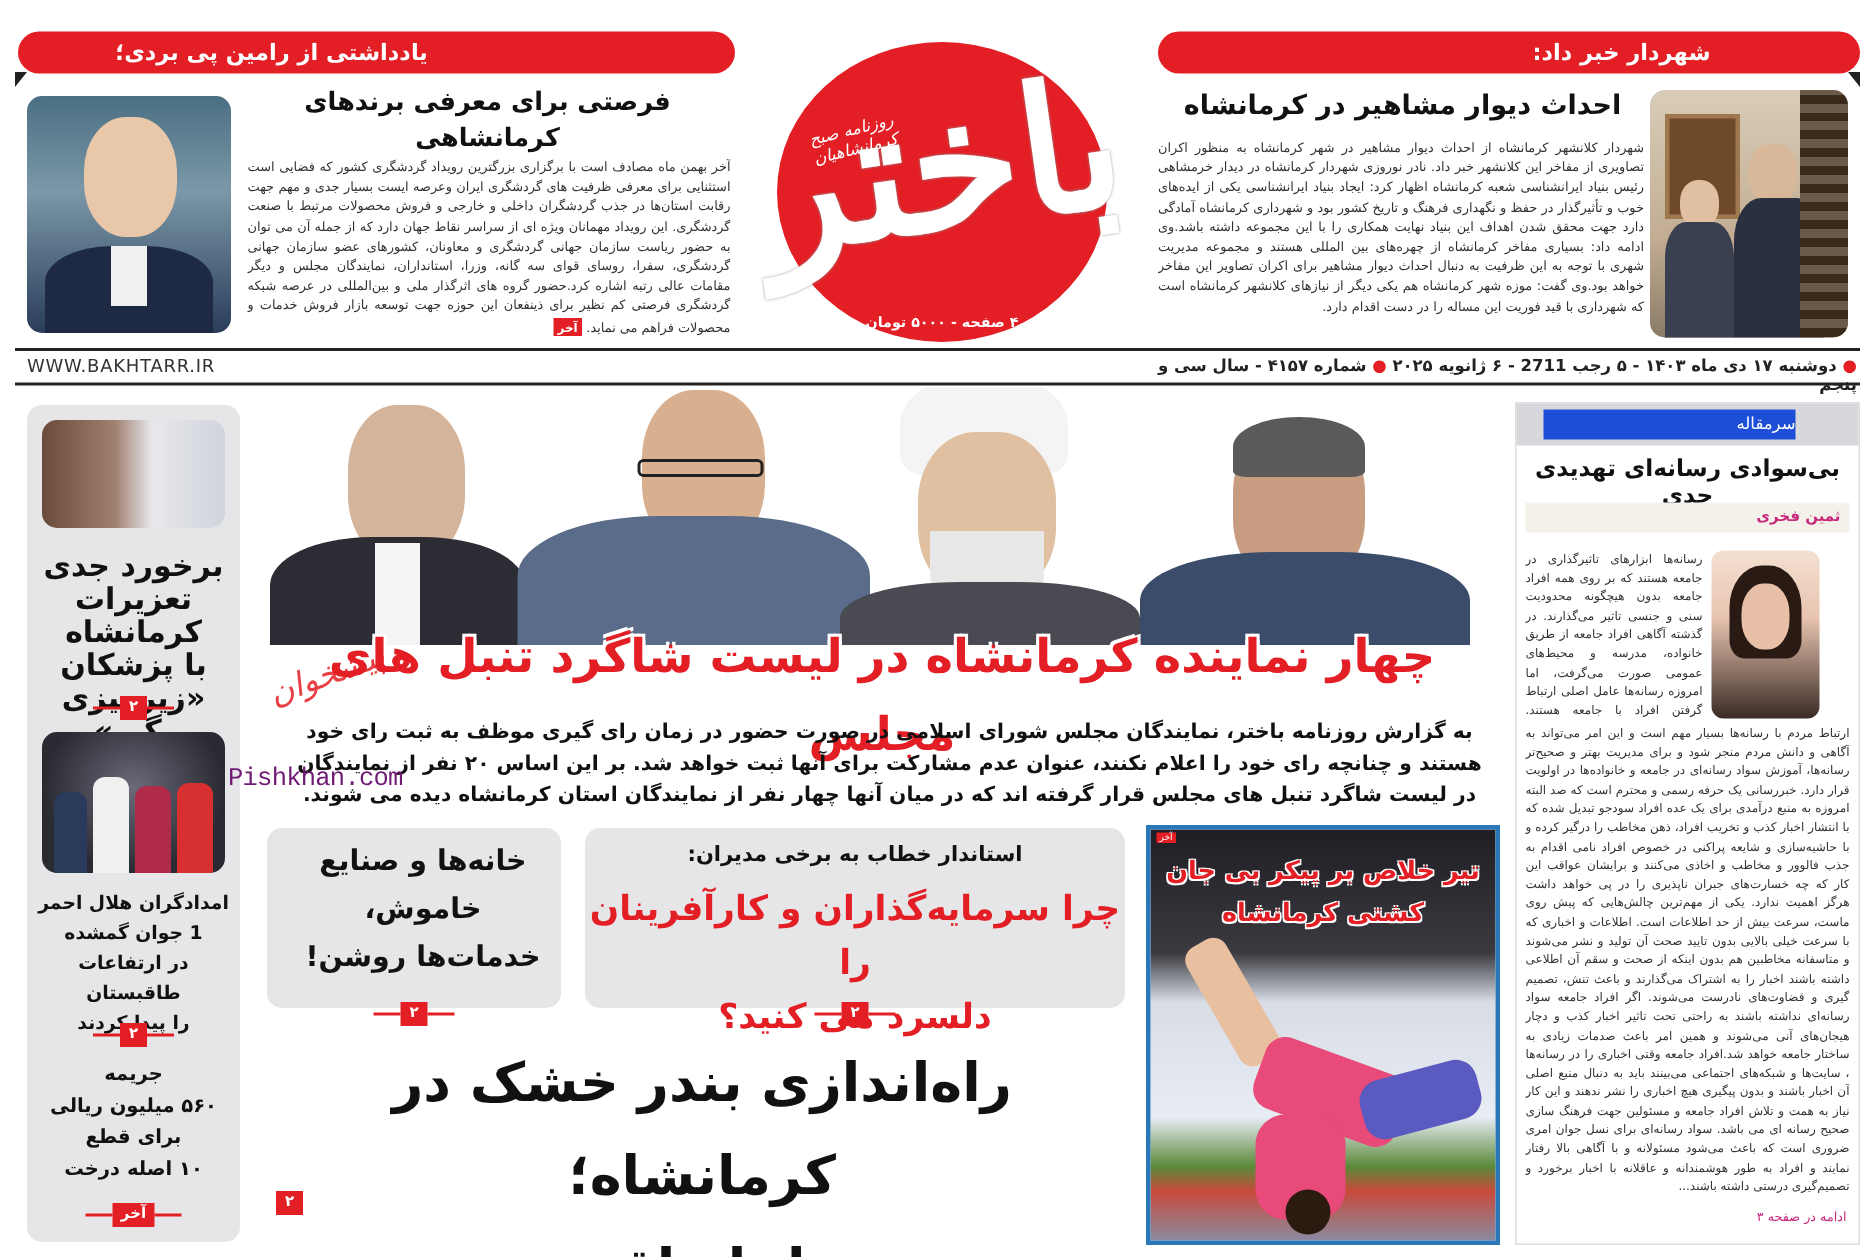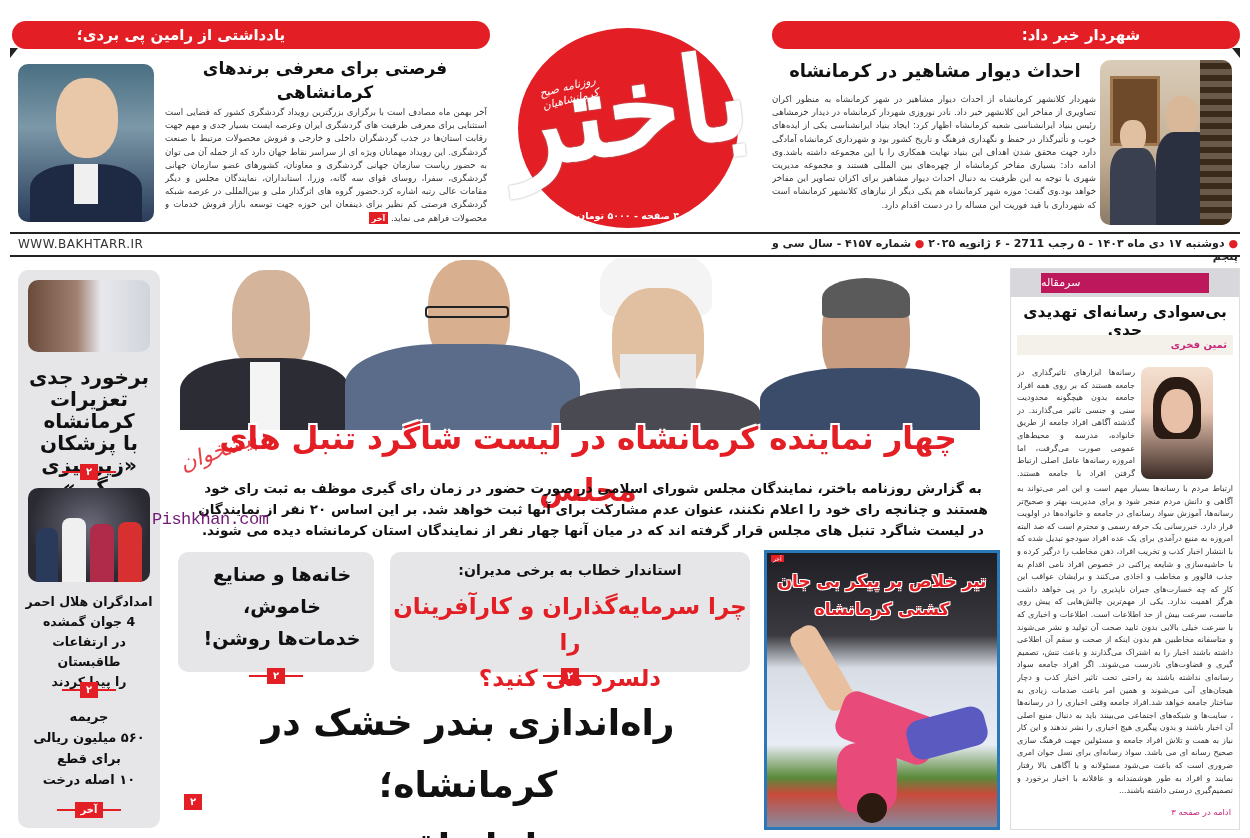--- a/index.html
+++ b/index.html
@@ -75,21 +75,21 @@
       <span class="pg-badge">۲</span>
     </div>
   <div class="photo" style="position:absolute;left:10px;top:218px;width:122px;height:94px;background:radial-gradient(ellipse at 50% 40%,#6a6a7a 0%,#2a2a32 70%)">
     <div style="position:absolute;left:8px;top:40px;width:22px;height:54px;background:#2a3a5a;border-radius:8px 8px 0 0"></div>
     <div style="position:absolute;left:34px;top:30px;width:24px;height:64px;background:#f0f0f0;border-radius:8px 8px 0 0"></div>
     <div style="position:absolute;left:62px;top:36px;width:24px;height:58px;background:#b02a4a;border-radius:8px 8px 0 0"></div>
     <div style="position:absolute;left:90px;top:34px;width:24px;height:60px;background:#d83030;border-radius:8px 8px 0 0"></div>
   </div>
   <div class="h1" style="position:absolute;left:2px;top:322px;width:138px;font-size:12.5px;line-height:20px;direction:rtl">
     <div>امدادگران هلال احمر</div>
-    <div>4 جوان گمشده</div>
+    <div>1 جوان گمشده</div>
     <div>در ارتفاعات طاقبستان</div>
     <div>را پیدا کردند</div>
   </div>
   <div class="pg-line" style="position:absolute;left:0;top:412px;width:142px">
       <span class="pg-badge">۲</span>
     </div>
   <div class="h1" style="position:absolute;left:2px;top:436px;width:138px;font-size:13px;line-height:21px;direction:rtl">
     <div>جریمه</div>
     <div>۵۶۰ میلیون ریالی</div>
     <div>برای قطع</div>
@@ -161,21 +161,21 @@
   <div style="position:absolute;left:4px;top:2px;font-size:6px;background:#e31e24;color:#fff;padding:0 2px;direction:rtl">آخر</div>
   <div style="position:absolute;left:40px;top:70px;width:30px;height:90px;background:#e8c0a0;transform:rotate(-30deg);border-radius:10px"></div>
   <div style="position:absolute;left:70px;top:150px;width:100px;height:50px;background:#e84a7a;transform:rotate(20deg);border-radius:14px"></div>
   <div style="position:absolute;left:140px;top:160px;width:80px;height:40px;background:#5a5ac0;transform:rotate(-15deg);border-radius:14px"></div>
   <div style="position:absolute;left:70px;top:190px;width:60px;height:70px;background:#e84a7a;border-radius:20px"></div>
   <div style="position:absolute;left:90px;top:240px;width:30px;height:30px;background:#2a1a10;border-radius:50%"></div>
 </div>
 
 <div class="abs" style="left:1010px;top:268px;width:230px;height:562px;border:1px solid #ddd;background:#fff">
   <div style="position:absolute;left:0;top:0;width:228px;height:28px;background:#d8d8dc"></div>
-  <div style="position:absolute;left:30px;top:4px;width:168px;height:20px;background:#be185d;color:#fff;font-size:11px;line-height:20px;text-align:left;direction:rtl">سرمقاله</div>
+  <div style="position:absolute;left:18px;top:4px;width:168px;height:20px;background:#1d4ed8;color:#fff;font-size:11px;line-height:20px;text-align:right;direction:rtl">سرمقاله</div>
   <div class="h1" style="position:absolute;left:4px;top:34px;width:220px;font-size:15.5px;direction:rtl">بی‌سوادی رسانه‌ای تهدیدی جدی</div>
   <div style="position:absolute;left:6px;top:66px;width:216px;height:20px;background:#f3f1ea;font-size:10px;color:#c8287a;font-weight:bold;direction:rtl;text-align:right;padding-right:6px;line-height:20px">ثمین فخری</div>
   <div class="photo" style="position:absolute;left:130px;top:98px;width:72px;height:112px;background:linear-gradient(180deg,#f4e0d0 0%,#e8c4b0 40%,#3a2a24 100%);border-radius:8px">
     <div style="position:absolute;left:12px;top:10px;width:48px;height:62px;background:#2a1a14;border-radius:45% 45% 20% 20%"></div>
     <div style="position:absolute;left:20px;top:22px;width:32px;height:44px;background:#e8c0a8;border-radius:45%"></div>
   </div>
   <div class="body-txt" style="position:absolute;left:6px;top:98px;width:118px;height:114px;font-size:8px;line-height:12.6px;overflow:hidden">رسانه‌ها ابزارهای تاثیرگذاری در جامعه هستند که بر روی همه افراد جامعه بدون هیچگونه محدودیت سنی و جنسی تاثیر می‌گذارند. در گذشته آگاهی افراد جامعه از طریق خانواده، مدرسه و محیط‌های عمومی صورت می‌گرفت، اما امروزه رسانه‌ها عامل اصلی ارتباط گرفتن افراد با جامعه هستند. امروزه</div>
   <div class="body-txt" style="position:absolute;left:6px;top:214px;width:216px;height:322px;font-size:8px;line-height:12.6px;overflow:hidden">ارتباط مردم با رسانه‌ها بسیار مهم است و این امر می‌تواند به آگاهی و دانش مردم منجر شود و برای مدیریت بهتر و صحیح‌تر رسانه‌ها، آموزش سواد رسانه‌ای در جامعه و خانواده‌ها در اولویت قرار دارد. خبررسانی یک حرفه رسمی و محترم است که صد البته امروزه به منبع درآمدی برای یک عده افراد سودجو تبدیل شده که با انتشار اخبار کذب و تخریب افراد، ذهن مخاطب را درگیر کرده و با حاشیه‌سازی و شایعه پراکنی در خصوص افراد نامی اقدام به جذب فالوور و مخاطب و اخاذی می‌کنند و برایشان عواقب این کار که چه خسارت‌های جبران ناپذیری را در پی خواهد داشت هرگز اهمیت ندارد. یکی از مهم‌ترین چالش‌هایی که پیش روی ماست، سرعت بیش از حد اطلاعات است. اطلاعات و اخباری که با سرعت خیلی بالایی بدون تایید صحت آن تولید و نشر می‌شوند و متاسفانه مخاطبین هم بدون اینکه از صحت و سقم آن اطلاعی داشته باشند اخبار را به اشتراک می‌گذارند و باعث تنش، تصمیم گیری و قضاوت‌های نادرست می‌شوند. اگر افراد جامعه سواد رسانه‌ای نداشته باشند به راحتی تحت تاثیر اخبار کذب و دچار هیجان‌های آنی می‌شوند و همین امر باعث صدمات زیادی به ساختار جامعه خواهد شد.افراد جامعه وقتی اخباری را در رسانه‌ها ، سایت‌ها و شبکه‌های اجتماعی می‌بینند باید به دنبال منبع اصلی آن اخبار باشند و بدون پیگیری هیچ اخباری را نشر ندهند و این کار نیاز به همت و تلاش افراد جامعه و مسئولین جهت فرهنگ سازی صحیح رسانه ای می باشد. سواد رسانه‌ای برای نسل جوان امری ضروری است که باعث می‌شود مسئولانه و با آگاهی بالا رفتار نمایند و افراد به طور هوشمندانه و عاقلانه با اخبار برخورد و تصمیم‌گیری درستی داشته باشند...</div>
   <div style="position:absolute;right:8px;top:538px;font-size:8.5px;color:#c8287a;direction:rtl">ادامه در صفحه ۳</div>
 </div>

